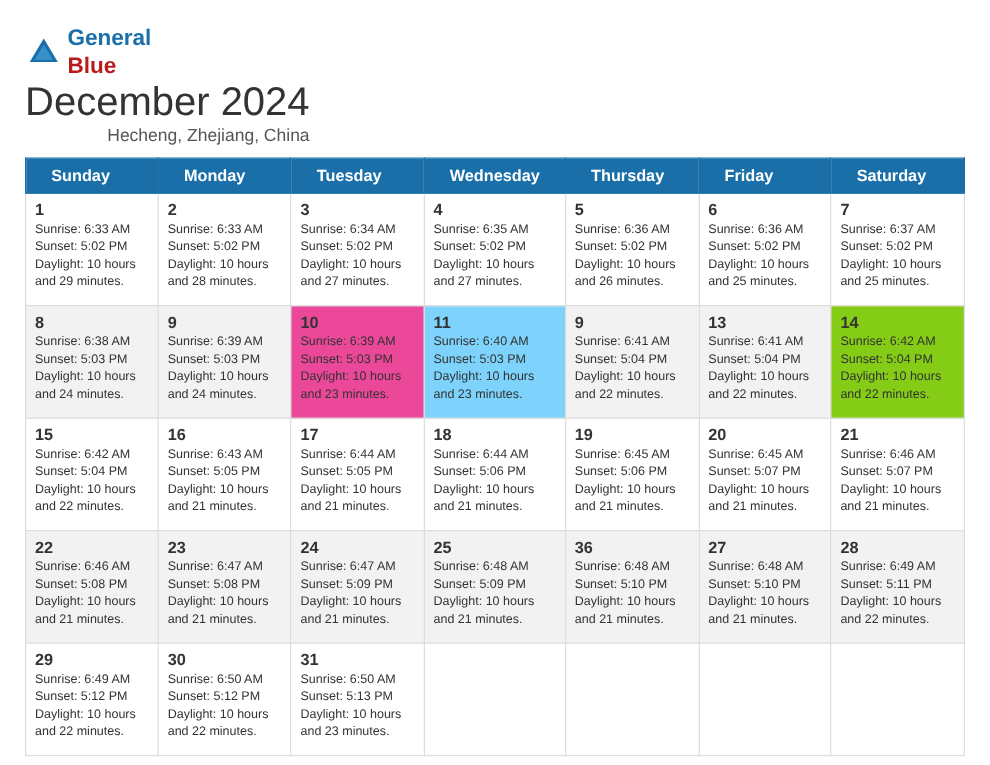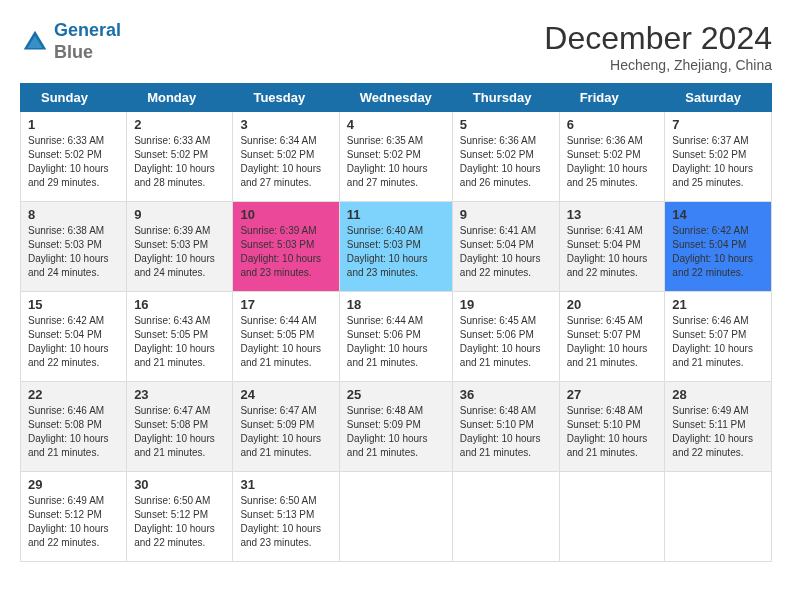--- a/index.html
+++ b/index.html
@@ -8,20 +8,21 @@
       background: #fff;
       width: 792px;
       min-height: 612px;
       padding: 20px;
     }
     .header {
       display: flex;
       justify-content: space-between;
       align-items: flex-start;
       margin-bottom: 10px;
+      flex-direction: column;
     }
     .logo {
       display: flex;
       align-items: center;
     }
     .logo-text {
       font-size: 18px;
       font-weight: bold;
       color: #333;
       line-height: 1.2;
@@ -86,21 +87,21 @@
 </head>
 <body>
 
 <div class="header">
   <div class="logo">
     <svg class="logo-icon" viewBox="0 0 40 40">
       <polygon points="20,5 35,30 5,30" fill="#1a6fa8"></polygon>
       <polygon points="20,12 30,28 10,28" fill="#4da6e0" opacity="0.6"></polygon>
     </svg>
     <div class="logo-text">
-      <span>General</span><br><span style="color:#737373">Blue</span>
+      <span>General</span><br><span style="color:#b91c1c">Blue</span>
     </div>
   </div>
   <div class="title-block">
     <div class="month-title">December 2024</div>
     <div class="location">Hecheng, Zhejiang, China</div>
   </div>
 </div>
 
 <table class="calendar">
   <thead>
@@ -202,21 +203,21 @@
 Daylight: 10 hours
 and 22 minutes.</div>
         </td>
         <td style="background: rgb(242, 242, 242);">
           <span class="day-num">13</span>
           <div class="day-info" style="white-space: pre-line;">Sunrise: 6:41 AM
 Sunset: 5:04 PM
 Daylight: 10 hours
 and 22 minutes.</div>
         </td>
-        <td style="background: #3b82f6;">
+        <td style="background: #84cc16;">
           <span class="day-num">14</span>
           <div class="day-info" style="white-space: pre-line;">Sunrise: 6:42 AM
 Sunset: 5:04 PM
 Daylight: 10 hours
 and 22 minutes.</div>
         </td>
       </tr>
       <tr>
         <td>
           <span class="day-num">15</span>

